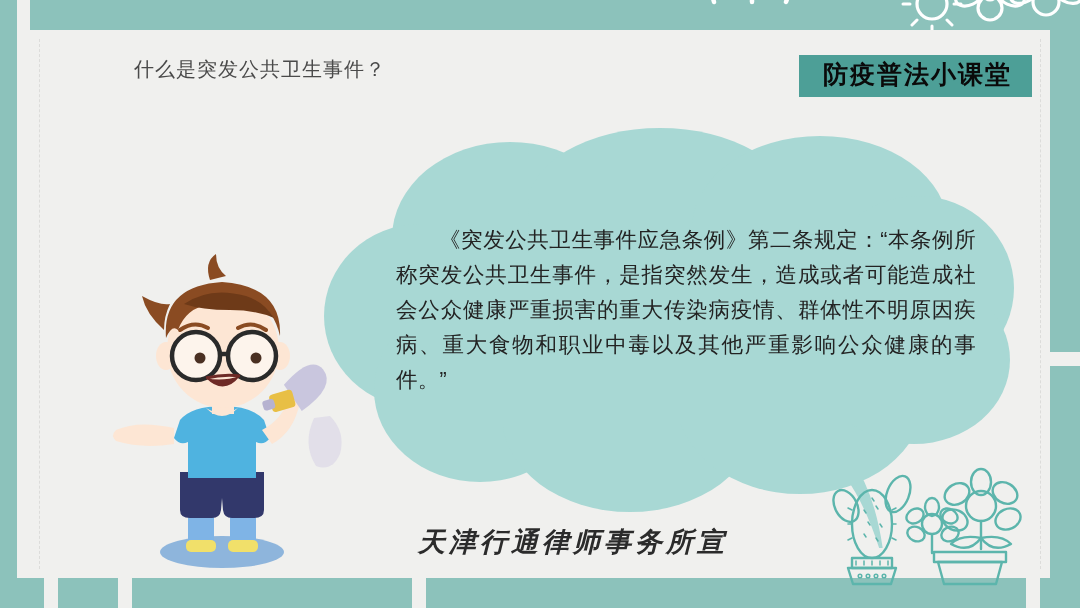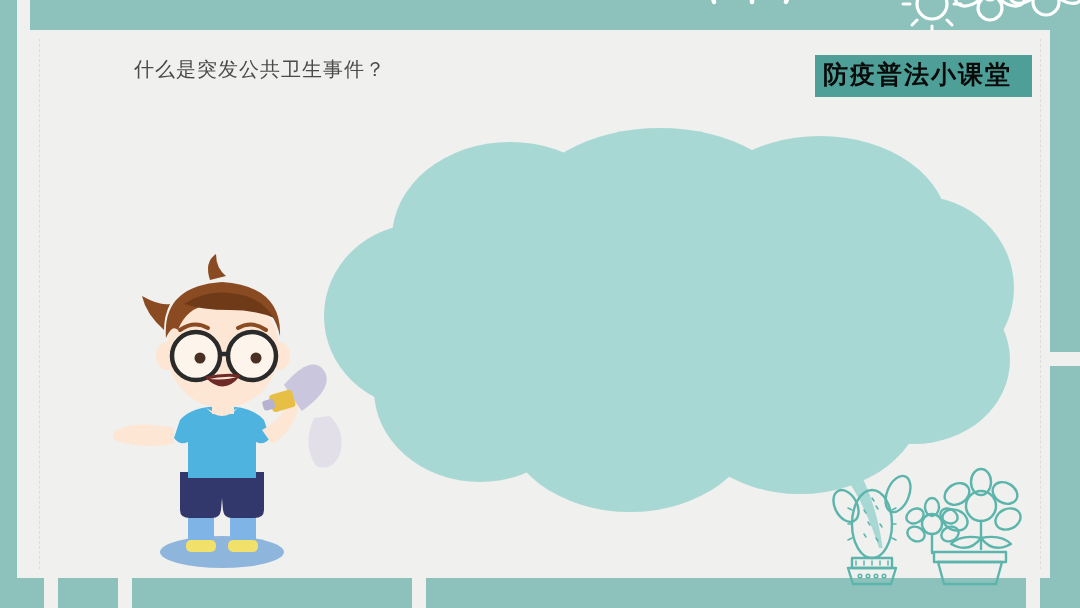--- a/index.html
+++ b/index.html
@@ -77,21 +77,21 @@
     left: 134px; top: 56px;
     font-size: 20px;
     color: #4a4a4a;
     letter-spacing: 1px;
     white-space: nowrap;
   }
   .badge {
     position: absolute;
     right: 48px; top: 55px;
     background: #4d9f97;
-    padding: 7px 20px 9px 8px;
+    padding: 7px 20px 9px 24px;
     font-family: "Liberation Serif", "DejaVu Serif", serif;
     font-weight: bold;
     font-size: 25px;
     color: #0a0a0a;
     letter-spacing: 2px;
     line-height: 1.05;
     white-space: nowrap;
   }
 
   
@@ -199,20 +199,21 @@
         <ellipse cx="330" cy="288" rx="128" ry="96"></ellipse>
         <ellipse cx="500" cy="270" rx="124" ry="96"></ellipse>
         <ellipse cx="614" cy="232" rx="96" ry="84"></ellipse>
         <rect x="120" y="96" width="500" height="200"></rect>
       </g>
 
       <path d="M14 290 q-12 26 2 48 q16 6 24 -12 q6 -22 -10 -38 z" fill="#e2dfe9"></path>
     </svg>
   </div>
 
+  <div class="bubble-text">《突发公共卫生事件应急条例》第二条规定：“本条例所称突发公共卫生事件，是指突然发生，造成或者可能造成社会公众健康严重损害的重大传染病疫情、群体性不明原因疾病、重大食物和职业中毒以及其他严重影响公众健康的事件。”</div>
 
   <div class="boy">
     <svg width="244" height="322" viewBox="0 0 244 322">
 
       <ellipse cx="112" cy="300" rx="62" ry="16" fill="#6ea2d6" opacity="0.75"></ellipse>
 
       <path d="M64 176 q-36 -8 -58 2 q-6 6 0 11 q26 8 58 3 z" fill="#fde6d4"></path>
 
       <rect x="78" y="248" width="26" height="52" rx="9" fill="#7fb4e6"></rect>
       <rect x="120" y="248" width="26" height="52" rx="9" fill="#7fb4e6"></rect>
@@ -251,20 +252,21 @@
       <circle cx="142" cy="104" r="24" fill="#fdf4ec" stroke="#2a2a2a" stroke-width="4.5"></circle>
       <path d="M110 102 h8" stroke="#2a2a2a" stroke-width="4.5"></path>
       <circle cx="90" cy="106" r="5.5" fill="#4a3022"></circle>
       <circle cx="146" cy="106" r="5.5" fill="#4a3022"></circle>
 
       <path d="M96 126 q18 18 34 -2 q-18 6 -34 2 z" fill="#6e2a26"></path>
       <path d="M96 126 q18 -4 34 -2" stroke="#6e2a26" stroke-width="3" fill="none"></path>
     </svg>
   </div>
 
+  <div class="signature">天津行通律师事务所宣</div>
 
   <div class="plants">
     <svg width="220" height="120" viewBox="0 0 220 120">
       <g fill="none" stroke="#5cb5ac" stroke-width="2.4" stroke-linecap="round" stroke-linejoin="round">
 
         <g>
           <ellipse cx="46" cy="58" rx="20" ry="34"></ellipse>
           <ellipse cx="20" cy="40" rx="11" ry="17" transform="rotate(-28 20 40)"></ellipse>
           <ellipse cx="72" cy="28" rx="11" ry="19" transform="rotate(22 72 28)"></ellipse>
           <path d="M26 92 h40 v10 h-40 z"></path>

